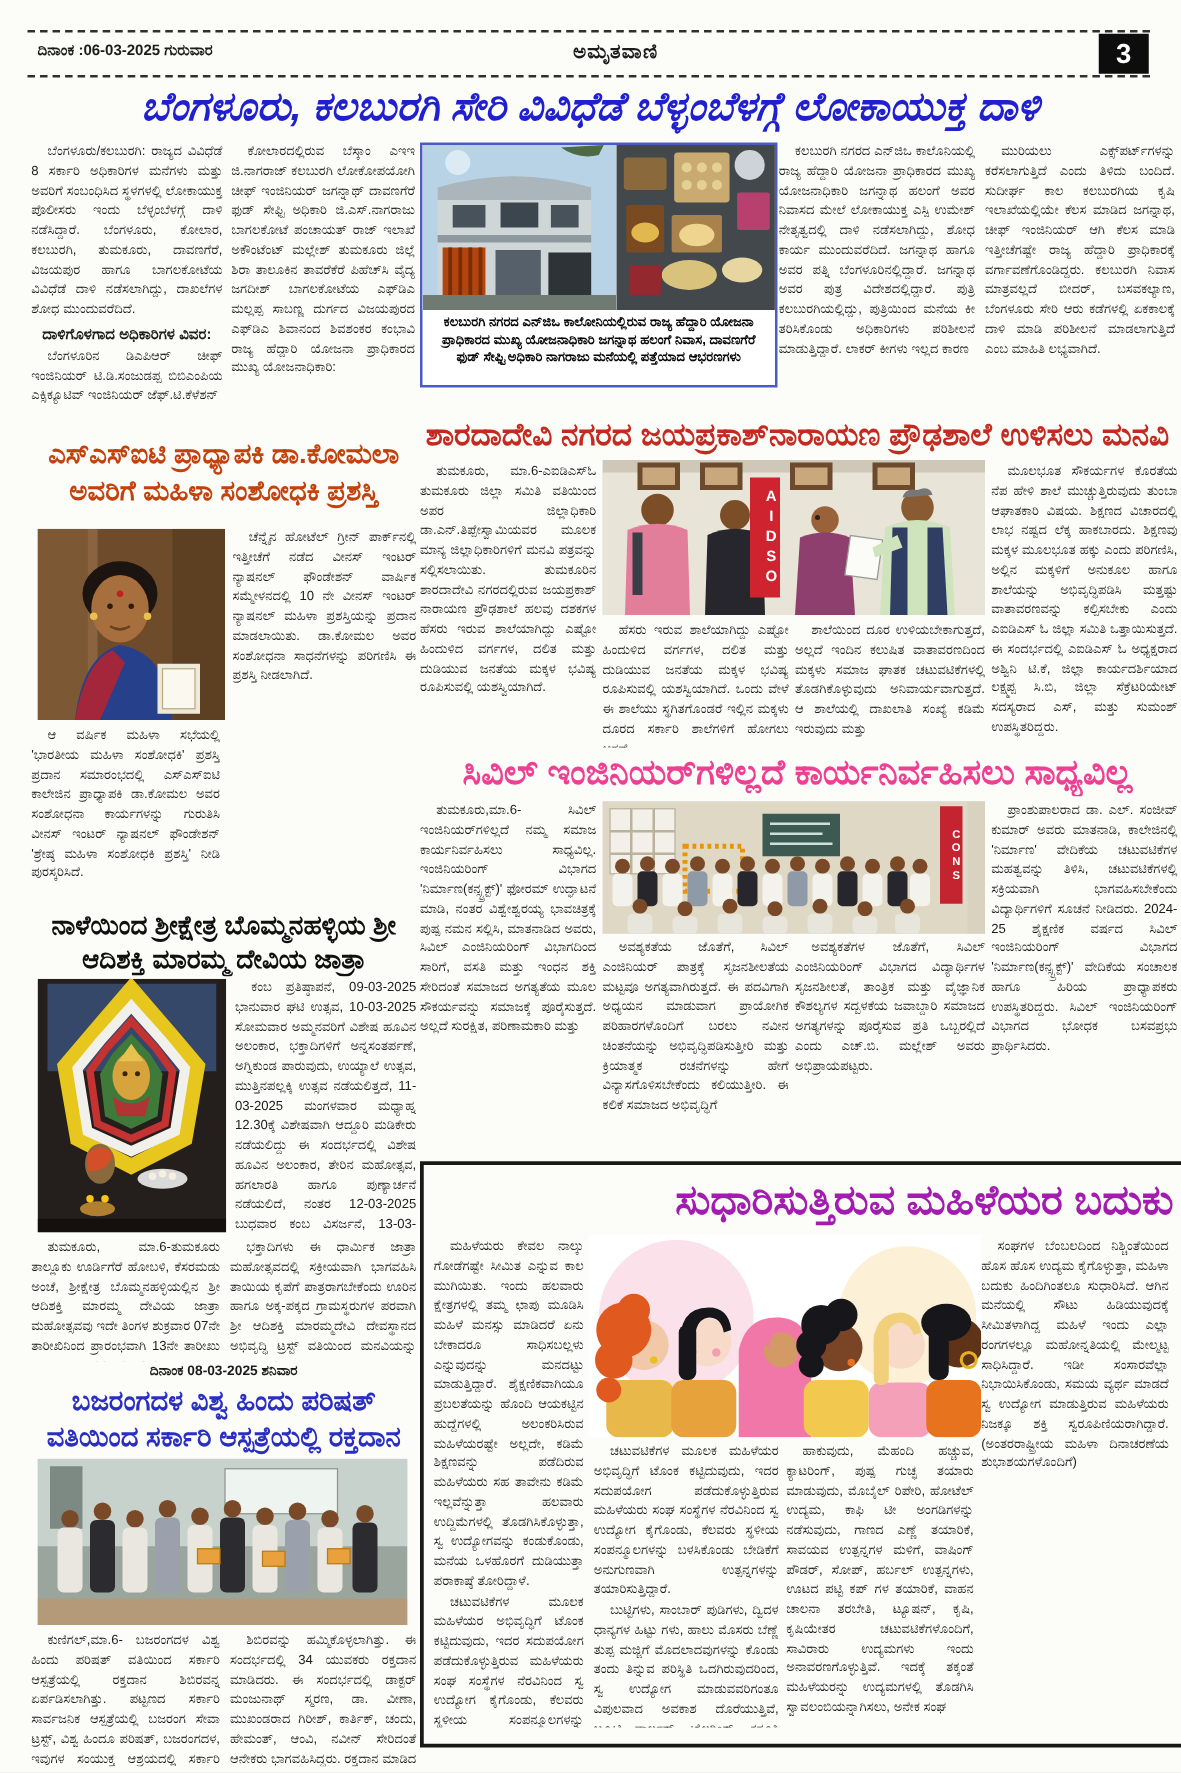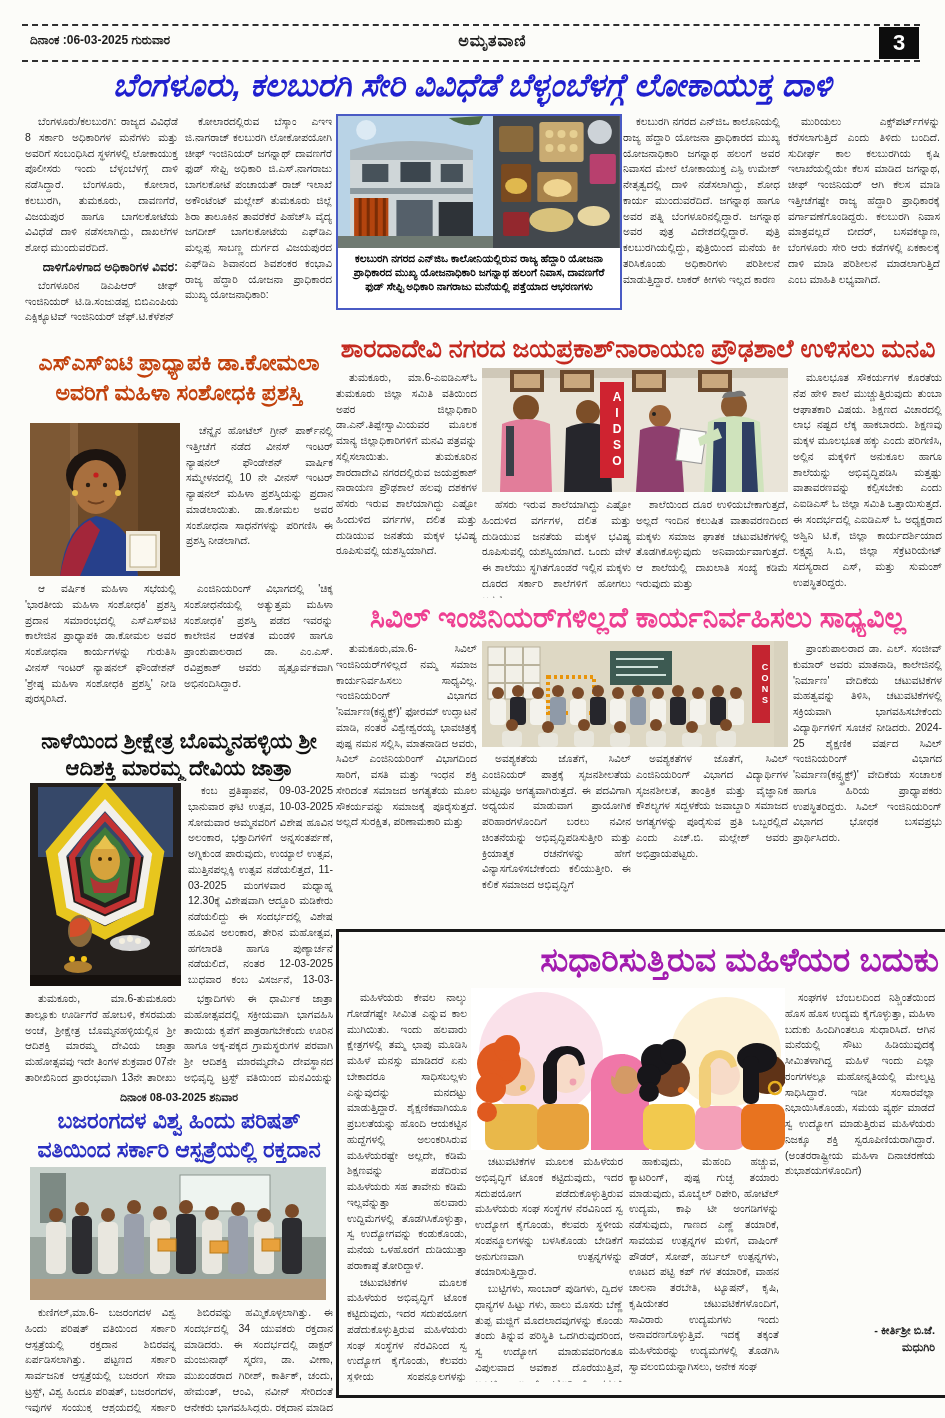--- a/index.html
+++ b/index.html
@@ -15,21 +15,21 @@
   .hl{font-weight:bold;text-align:center;overflow:hidden;}
   .hl-main{font-size:32px;line-height:42px;color:#2020cf;font-style:italic;}
   .hl-red{font-size:25px;line-height:30px;color:#c42a20;}
   .hl-red-sm{font-size:22px;line-height:1.35;color:#c2410c;}
   .hl-pink{font-size:28px;line-height:34px;color:#ee3f92;}
   .hl-black{font-size:21px;line-height:1.3;color:#101010;}
   .hl-navy{font-size:22px;line-height:1.3;color:#2a2fc2;}
   .hl-bright{font-size:33px;line-height:40px;color:#a21caf;text-align:right;}
   .body-text{font-size:10.5px;line-height:1.5;text-align:justify;overflow:hidden;}
   .body-text p{margin:0 0 1px;text-indent:13px;}
-  .subhead{font-weight:bold;text-align:right;font-size:12px;margin:2px 0;}
+  .subhead{font-weight:bold;text-align:center;font-size:12px;margin:2px 0;}
   .photo{overflow:hidden;background:#ddd;}
   .photo svg{display:block;width:100%;height:100%;}
   .photobox{border:2px solid #4a5bc4;background:#fff;overflow:hidden;}
   .caption{font-size:10.5px;font-weight:bold;text-align:center;line-height:1.35;
            padding:3px 6px;color:#000;}
   .vbanner{position:absolute;writing-mode:vertical-rl;text-orientation:upright;
            color:#fff;font-weight:bold;text-align:center;overflow:hidden;}
   .datecenter{font-size:11px;font-weight:bold;text-align:center;}
   .womenbox{border:3px solid #181818;background:#fcfcf9;}
   .signature{font-weight:bold;font-size:11px;text-align:right;line-height:1.5;}
@@ -285,23 +285,20 @@
       <rect x="96" y="108" width="34" height="40" f="" fill="#efe9da"></rect>
       <rect x="100" y="112" width="26" height="32" fill="#fbf8ef" stroke="#b9ab84"></rect>
     </svg>
   </div>
   <div class="abs body-text" style="left:186px;top:423px;width:147px;height:153px;">
     <p>ಚೆನ್ನೈನ ಹೋಟೆಲ್ ಗ್ರೀನ್ ಪಾರ್ಕ್‌ನಲ್ಲಿ ಇತ್ತೀಚೆಗೆ ನಡೆದ ವೀನಸ್ ಇಂಟರ್ ನ್ಯಾಷನಲ್ ಫೌಂಡೇಶನ್ ವಾರ್ಷಿಕ ಸಮ್ಮೇಳನದಲ್ಲಿ 10 ನೇ ವೀನಸ್ ಇಂಟರ್ ನ್ಯಾಷನಲ್ ಮಹಿಳಾ ಪ್ರಶಸ್ತಿಯನ್ನು ಪ್ರದಾನ ಮಾಡಲಾಯಿತು. ಡಾ.ಕೋಮಲ ಅವರ ಸಂಶೋಧನಾ ಸಾಧನೆಗಳನ್ನು ಪರಿಗಣಿಸಿ ಈ ಪ್ರಶಸ್ತಿ ನೀಡಲಾಗಿದೆ.</p>
   </div>
   <div class="abs body-text" style="left:25px;top:581px;width:151px;height:142px;">
     <p>ಆ ವರ್ಷಿಕ ಮಹಿಳಾ ಸಭೆಯಲ್ಲಿ 'ಭಾರತೀಯ ಮಹಿಳಾ ಸಂಶೋಧಕಿ' ಪ್ರಶಸ್ತಿ ಪ್ರದಾನ ಸಮಾರಂಭದಲ್ಲಿ ಎಸ್‌ಎಸ್‌ಐಟಿ ಕಾಲೇಜಿನ ಪ್ರಾಧ್ಯಾಪಕಿ ಡಾ.ಕೋಮಲ ಅವರ ಸಂಶೋಧನಾ ಕಾರ್ಯಗಳನ್ನು ಗುರುತಿಸಿ ವೀನಸ್ ಇಂಟರ್ ನ್ಯಾಷನಲ್ ಫೌಂಡೇಶನ್ 'ಶ್ರೇಷ್ಠ ಮಹಿಳಾ ಸಂಶೋಧಕಿ ಪ್ರಶಸ್ತಿ' ನೀಡಿ ಪುರಸ್ಕರಿಸಿದೆ.</p>
   </div>
-  <div class="abs body-text" style="left:184px;top:581px;width:149px;height:142px;">
-    <p>ಎಂಜಿನಿಯರಿಂಗ್ ವಿಭಾಗದಲ್ಲಿ 'ಚಿಕ್ಕ ಸಂಶೋಧನೆಯಲ್ಲಿ ಅತ್ಯುತ್ತಮ ಮಹಿಳಾ ಸಂಶೋಧಕಿ' ಪ್ರಶಸ್ತಿ ಪಡೆದ ಇವರನ್ನು ಕಾಲೇಜಿನ ಆಡಳಿತ ಮಂಡಳಿ ಹಾಗೂ ಪ್ರಾಂಶುಪಾಲರಾದ ಡಾ. ಎಂ.ಎಸ್. ರವಿಪ್ರಕಾಶ್ ಅವರು ಹೃತ್ಪೂರ್ವಕವಾಗಿ ಅಭಿನಂದಿಸಿದ್ದಾರೆ.</p>
-  </div>
 
   <div class="abs hl hl-black" style="left:25px;top:727px;width:308px;height:54px;">ನಾಳೆಯಿಂದ ಶ್ರೀಕ್ಷೇತ್ರ ಬೊಮ್ಮನಹಳ್ಳಿಯ ಶ್ರೀ ಆದಿಶಕ್ತಿ ಮಾರಮ್ಮ ದೇವಿಯ ಜಾತ್ರಾ ಮಹೋತ್ಸವ</div>
 
   <div class="abs photo" style="left:30px;top:783px;width:151px;height:203px;">
     <svg viewBox="0 0 151 203" preserveAspectRatio="none">
       <rect x="0" y="0" width="151" height="203" fill="#241f1c"></rect>
       <rect x="8" y="4" width="135" height="70" fill="#3f5a8a" opacity="0.7"></rect>
       <polygon points="75,8 106,44 128,70 118,128 75,150 32,128 22,70 44,44" fill="none" stroke="#e7c61e" stroke-width="12"></polygon>
       <polygon points="75,22 100,50 118,72 110,122 75,138 40,122 32,72 50,50" fill="none" stroke="#f2f0ea" stroke-width="8"></polygon>
       <polygon points="75,34 95,56 108,74 102,116 75,128 48,116 42,74 55,56" fill="none" stroke="#c43232" stroke-width="6"></polygon>
@@ -448,19 +445,15 @@
     <div class="abs body-text" style="left:136px;top:222px;width:148px;height:228px;">
       <p>ಚಟುವಟಿಕೆಗಳ ಮೂಲಕ ಮಹಿಳೆಯರ ಅಭಿವೃದ್ಧಿಗೆ ಟೊಂಕ ಕಟ್ಟಿದುವುದು, ಇದರ ಸದುಪಯೋಗ ಪಡೆದುಕೊಳ್ಳುತ್ತಿರುವ ಮಹಿಳೆಯರು ಸಂಘ ಸಂಸ್ಥೆಗಳ ನೆರವಿನಿಂದ ಸ್ವ ಉದ್ಯೋಗ ಕೈಗೊಂಡು, ಕೆಲವರು ಸ್ಥಳೀಯ ಸಂಪನ್ಮೂಲಗಳನ್ನು ಬಳಸಿಕೊಂಡು ಬೇಡಿಕೆಗೆ ಅನುಗುಣವಾಗಿ ಉತ್ಪನ್ನಗಳನ್ನು ತಯಾರಿಸುತ್ತಿದ್ದಾರೆ.</p>
       <p>ಬುಟ್ಟಿಗಳು, ಸಾಂಬಾರ್ ಪುಡಿಗಳು, ದ್ವಿದಳ ಧಾನ್ಯಗಳ ಹಿಟ್ಟು ಗಳು, ಹಾಲು ಮೊಸರು ಬೆಣ್ಣೆ ತುಪ್ಪ ಮಜ್ಜಿಗೆ ಮೊದಲಾದವುಗಳನ್ನು ಕೊಂಡು ತಂದು ತಿನ್ನುವ ಪರಿಸ್ಥಿತಿ ಒದಗಿರುವುದರಿಂದ, ಸ್ವ ಉದ್ಯೋಗ ಮಾಡುವವರಿಗಂತೂ ವಿಪುಲವಾದ ಅವಕಾಶ ದೊರೆಯುತ್ತಿವೆ, ಬ್ಯೂಟಿ ಪಾರ್ಲರ್, ಟೈಲರಿಂಗ್, ಕಸೂತಿ ಹಾಕುವುದು</p>
     </div>
     <div class="abs body-text" style="left:290px;top:222px;width:150px;height:228px;">
       <p>ಹಾಕುವುದು, ಮೆಹಂದಿ ಹಚ್ಚುವ, ಕ್ಯಾಟರಿಂಗ್, ಪುಷ್ಪ ಗುಚ್ಛ ತಯಾರು ಮಾಡುವುದು, ಮೊಬೈಲ್ ರಿಪೇರಿ, ಹೋಟೆಲ್ ಉದ್ಯಮ, ಕಾಫಿ ಟೀ ಅಂಗಡಿಗಳನ್ನು ನಡೆಸುವುದು, ಗಾಣದ ಎಣ್ಣೆ ತಯಾರಿಕೆ, ಸಾವಯವ ಉತ್ಪನ್ನಗಳ ಮಳಿಗೆ, ವಾಷಿಂಗ್ ಪೌಡರ್, ಸೋಪ್, ಹರ್ಬಲ್ ಉತ್ಪನ್ನಗಳು, ಊಟದ ಪಟ್ಟಿ ಕಪ್ ಗಳ ತಯಾರಿಕೆ, ವಾಹನ ಚಾಲನಾ ತರಬೇತಿ, ಟ್ಯೂಷನ್, ಕೃಷಿ, ಕೃಷಿಯೇತರ ಚಟುವಟಿಕೆಗಳೊಂದಿಗೆ, ಸಾವಿರಾರು ಉದ್ಯಮಗಳು ಇಂದು ಅನಾವರಣಗೊಳ್ಳುತ್ತಿವೆ. ಇದಕ್ಕೆ ತಕ್ಕಂತೆ ಮಹಿಳೆಯರನ್ನು ಉದ್ಯಮಗಳಲ್ಲಿ ತೊಡಗಿಸಿ ಸ್ವಾವಲಂಬಿಯನ್ನಾಗಿಸಲು, ಅನೇಕ ಸಂಘ</p>
     </div>
     <div class="abs body-text" style="left:446px;top:58px;width:150px;height:330px;">
       <p>ಸಂಘಗಳ ಬೆಂಬಲದಿಂದ ನಿಶ್ಚಿಂತೆಯಿಂದ ಹೊಸ ಹೊಸ ಉದ್ಯಮ ಕೈಗೊಳ್ಳುತ್ತಾ, ಮಹಿಳಾ ಬದುಕು ಹಿಂದಿಗಿಂತಲೂ ಸುಧಾರಿಸಿದೆ. ಆಗಿನ ಮನೆಯಲ್ಲಿ ಸೌಟು ಹಿಡಿಯುವುದಕ್ಕೆ ಸೀಮಿತಳಾಗಿದ್ದ ಮಹಿಳೆ ಇಂದು ಎಲ್ಲಾ ರಂಗಗಳಲ್ಲೂ ಮಹೋನ್ನತಿಯಲ್ಲಿ ಮೇಲ್ಮಟ್ಟ ಸಾಧಿಸಿದ್ದಾರೆ. ಇಡೀ ಸಂಸಾರವೆಲ್ಲಾ ನಿಭಾಯಿಸಿಕೊಂಡು, ಸಮಯ ವ್ಯರ್ಥ ಮಾಡದೆ ಸ್ವ ಉದ್ಯೋಗ ಮಾಡುತ್ತಿರುವ ಮಹಿಳೆಯರು ನಿಜಕ್ಕೂ ಶಕ್ತಿ ಸ್ವರೂಪಿಣಿಯರಾಗಿದ್ದಾರೆ. (ಅಂತರರಾಷ್ಟ್ರೀಯ ಮಹಿಳಾ ದಿನಾಚರಣೆಯ ಶುಭಾಶಯಗಳೊಂದಿಗೆ)</p>
     </div>
-    <div class="abs signature" style="left:446px;top:390px;width:150px;height:40px;">
-      <div>- ಕೀರ್ತಿಶ್ರೀ ಬಿ.ಜೆ.</div>
-      <div>ಮಧುಗಿರಿ</div>
-    </div>
   </div>
 
 </div>
 
 </body></html>

